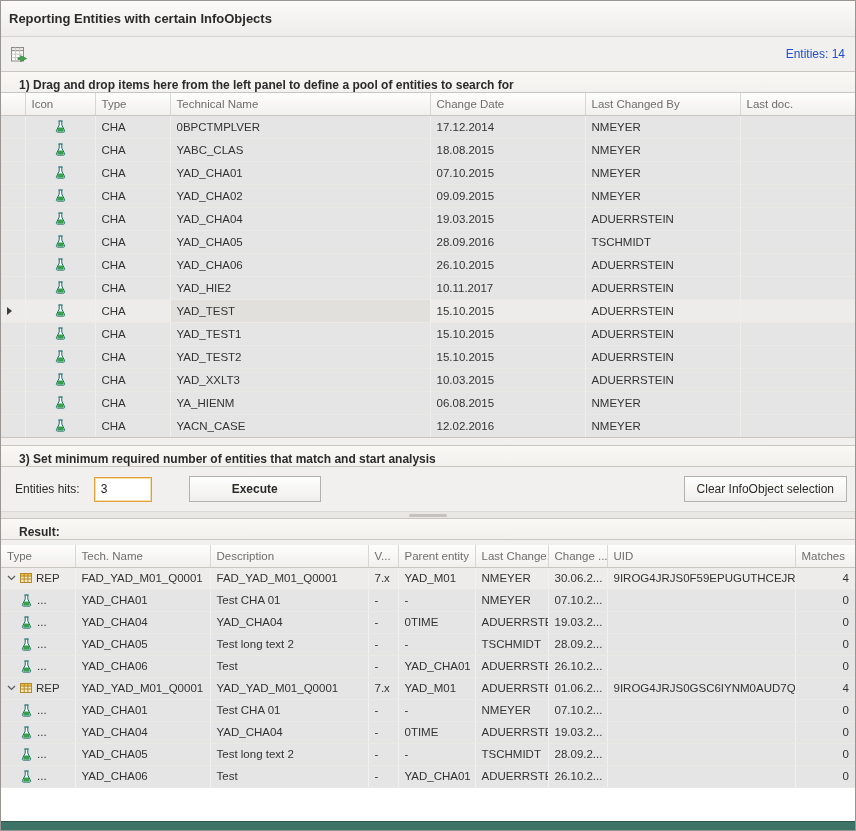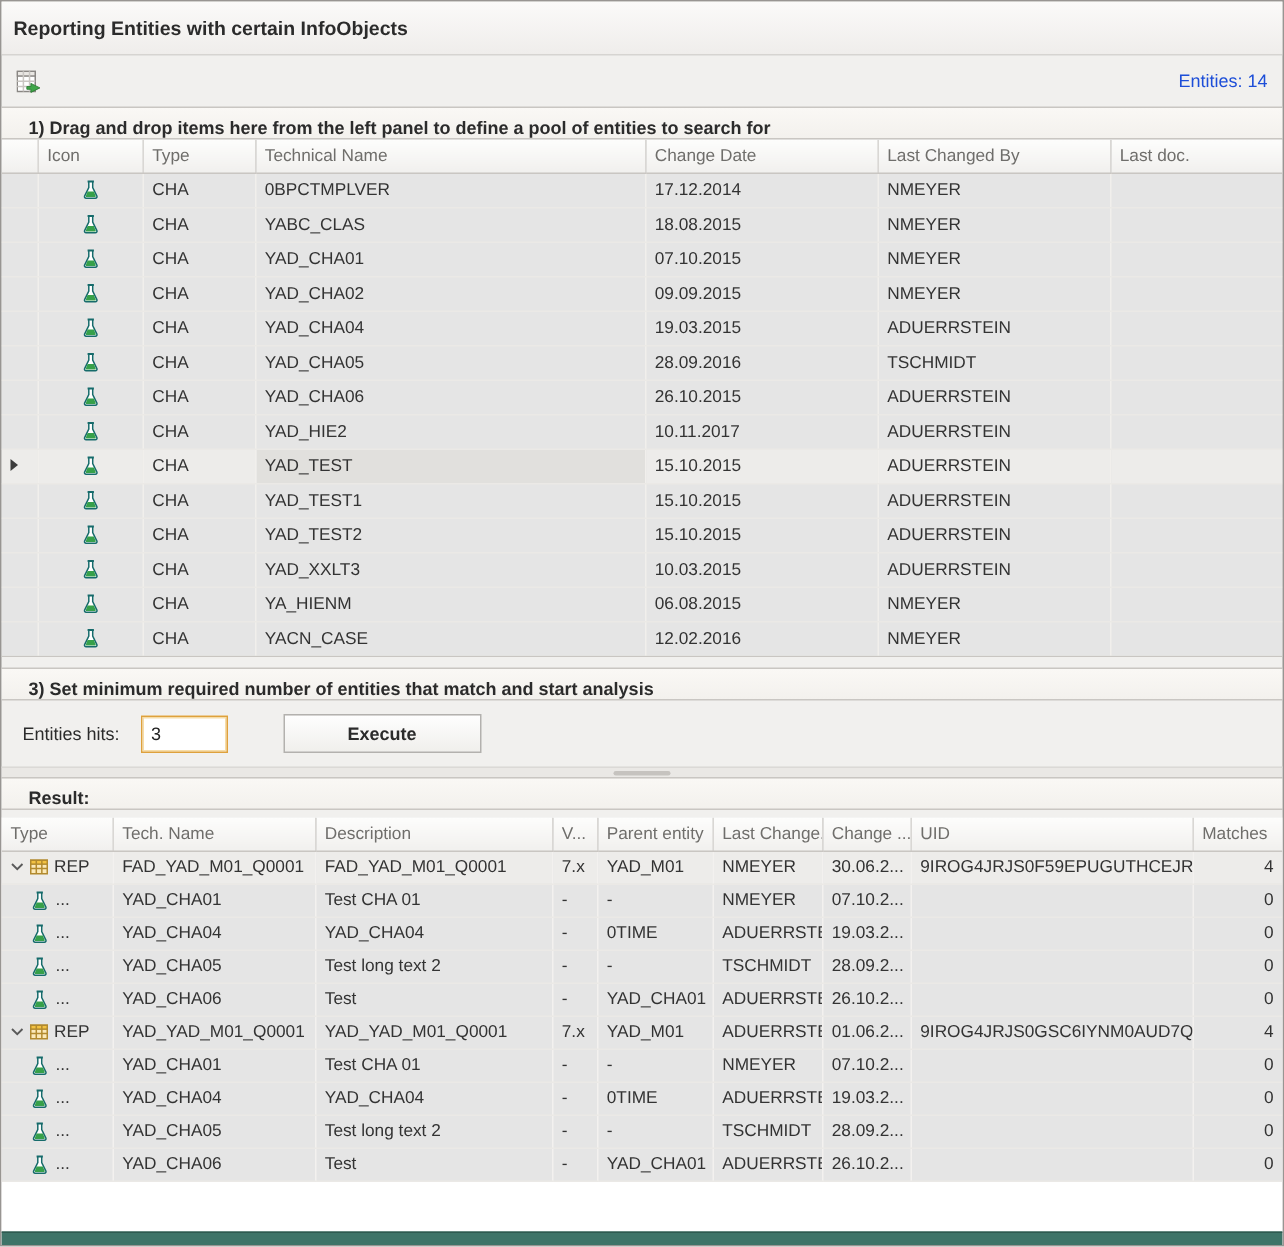--- a/index.html
+++ b/index.html
@@ -457,20 +457,21 @@
   <div class="spacer"></div>
 
   <div class="section-header">
     <span>3) Set minimum required number of entities that match and start analysis</span>
   </div>
 
   <div class="controls">
     <label class="hits-label">Entities hits:</label>
     <input type="text" class="hits-input" value="3" style="">
     <button class="btn btn-execute">Execute</button>
+    <button class="btn btn-clear">Clear InfoObject selection</button>
   </div>
 
   <div class="splitter">
     <span class="grip"></span>
   </div>
 
   <div class="section-header">
     <span>Result:</span>
   </div>
 

